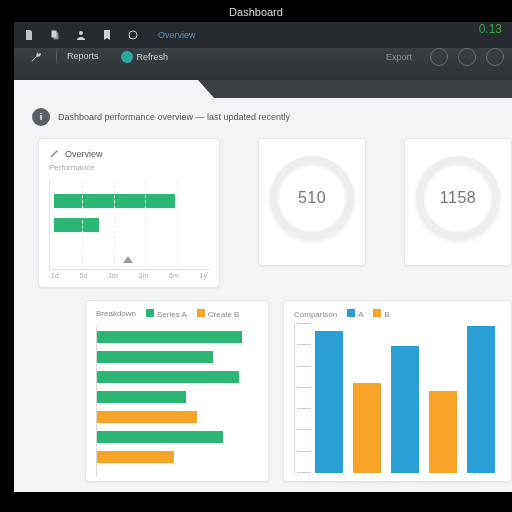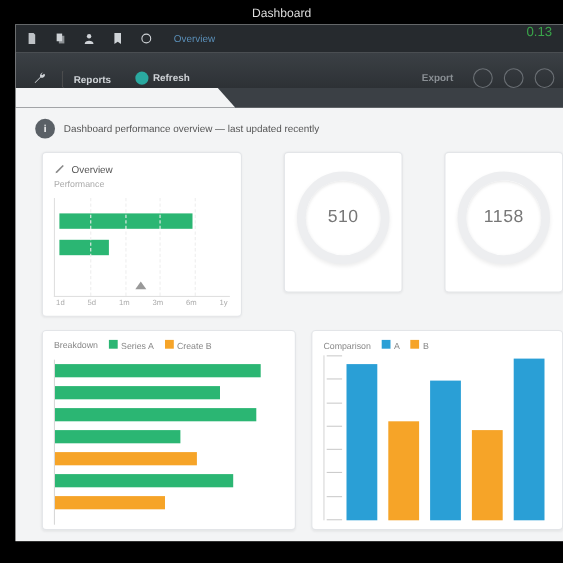--- a/index.html
+++ b/index.html
@@ -3,21 +3,21 @@
 <meta charset="utf-8">
 <style>
   * { box-sizing: border-box; margin: 0; padding: 0; }
   body { width: 512px; height: 512px; background: #000; font-family: -apple-system, Helvetica, Arial, sans-serif; font-size: 10px; color: #333; overflow: hidden; }
   .bezel { position: absolute; inset: 0; background: #000; }
   .screen { position: absolute; left: 14px; right: 0; top: 22px; bottom: 20px; background: #f3f4f5; overflow: hidden; }
   .titlebar-text { position: absolute; top: 6px; left: 0; right: 0; text-align: center; color: #ddd; font-size: 11px; }
   .topbar { height: 26px; background: #262a2e; display: flex; align-items: center; gap: 12px; padding: 0 8px; }
   .top-icon { width: 14px; height: 14px; color: #cfd3d7; display: flex; align-items: center; justify-content: center; }
   .top-label { color: #5a8fb8; font-size: 9px; margin-left: 6px; }
-  .toolbar { height: 32px; background: linear-gradient(#3b4045,#2d3135); display: flex; align-items: flex-end; padding: 0 8px; gap: 6px; color: #cfd3d7; font-weight: bold; }
+  .toolbar { height: 32px; background: linear-gradient(#3b4045,#2d3135); display: flex; align-items: flex-start; padding: 0 8px; gap: 6px; color: #cfd3d7; }
   .tool-btn { display: flex; align-items: center; gap: 4px; padding: 3px 8px; border-radius: 3px; font-size: 9px; color: #cfd3d7; }
   .tool-btn.sep { border-left: 1px solid #555; padding-left: 10px; }
   .tool-btn.muted { color: #8a8f94; }
   .tool-dot { width: 12px; height: 12px; border-radius: 50%; background: #2aa9a0; display: inline-block; }
   .tool-right { margin-left: auto; display: flex; gap: 10px; align-items: center; }
   .round-icon { width: 18px; height: 18px; border: 1px solid #6a6f74; border-radius: 50%; }
   .tabstrip { height: 18px; background: #3b4045; position: relative; }
   .active-tab { position: absolute; left: 0; top: 0; height: 18px; width: 200px; background: #f3f4f5; clip-path: polygon(0 0, 92% 0, 100% 100%, 0 100%); }
   .notice { padding: 10px 18px 6px; display: flex; align-items: center; gap: 8px; color: #555; font-size: 9px; }
   .notice .nicon { width: 18px; height: 18px; border-radius: 50%; background: #5a6066; color: #fff; display: flex; align-items: center; justify-content: center; font-weight: bold; }
@@ -29,21 +29,21 @@
   .chart-a { position: relative; height: 90px; border-left: 1px solid #e0e0e0; border-bottom: 1px solid #e0e0e0; padding: 4px 4px 0 4px; }
   .grid-v { position: absolute; top: 0; bottom: 0; border-left: 1px dashed #eee; }
   .bar-a { height: 14px; background: #2bb673; margin: 10px 0; }
   .xticks { display: flex; justify-content: space-between; font-size: 7px; color: #aaa; padding: 2px 2px 0; }
   .gauges { display: flex; gap: 14px; }
   .gauge { width: 108px; height: 128px; display: flex; flex-direction: column; align-items: center; justify-content: center; margin-left: 24px; }
   .ring { width: 84px; height: 84px; border-radius: 50%; border: 8px solid #edeef0; display: flex; align-items: center; justify-content: center; background: #fff; box-shadow: inset 0 1px 3px rgba(0,0,0,.1), 0 2px 4px rgba(0,0,0,.08); }
   .ring-val { font-size: 16px; color: #777; font-weight: 300; letter-spacing: .5px; }
   .gauge-sub { font-size: 7px; color: #aaa; margin-top: 8px; }
   .row2 { margin-top: 12px; display: flex; gap: 14px; padding-left: 24px; }
-  .chart-b-card { width: 250px; padding: 8px 10px 4px; }
+  .chart-b-card { width: 250px; padding: 8px 10px 4px; margin-left: 47px; }
   .legend-b { display: flex; gap: 10px; font-size: 8px; color: #888; margin-bottom: 4px; }
   .chart-b { position: relative; height: 150px; border-left: 1px solid #d8d8d8; }
   .b-row { display: flex; align-items: center; height: 20px; }
   .b-bar { height: 12px; }
   .g { background: #2bb673; }
   .o { background: #f6a428; }
   .chart-c-card { flex: 1; padding: 8px 10px 4px; }
   .legend-c { display: flex; gap: 10px; font-size: 8px; color: #888; margin-bottom: 4px; align-items: center; }
   .sw { width: 8px; height: 8px; display: inline-block; margin-right: 3px; }
   .chart-c { position: relative; height: 150px; border-left: 1px solid #d8d8d8; display: flex; align-items: flex-end; gap: 10px; padding: 0 6px 0 20px; }

